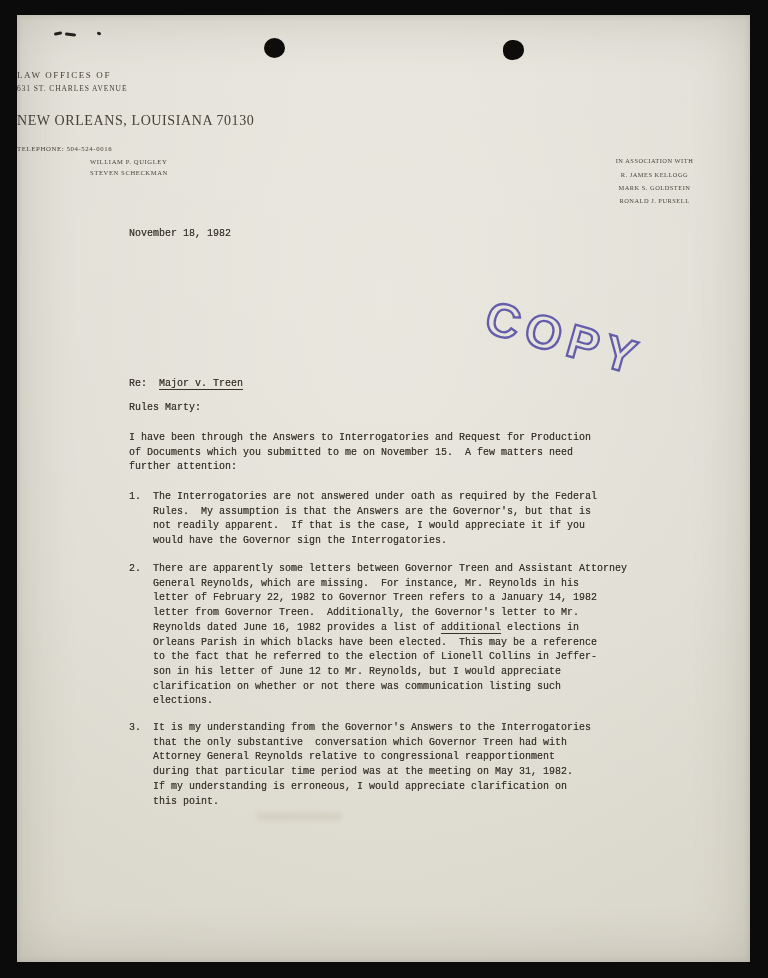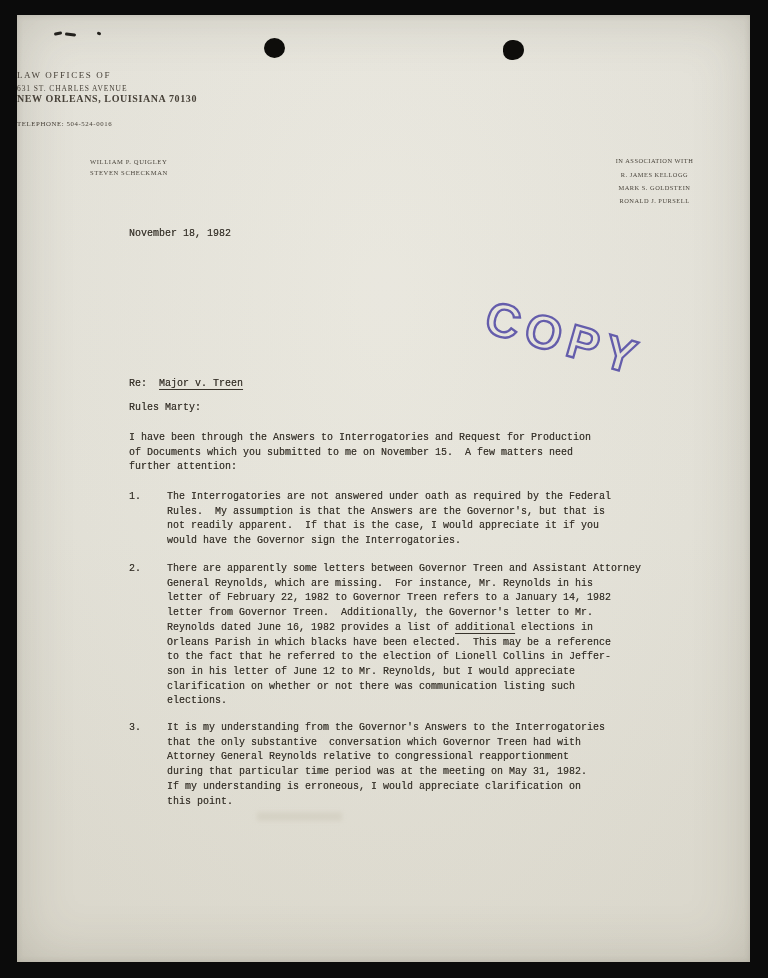--- a/index.html
+++ b/index.html
@@ -37,22 +37,22 @@
     background:#c7c2b1; opacity:.38; filter:blur(2px); }
 
   
   .letterhead {
     position:absolute; left:0; right:0; top:55px; text-align:left;
     color:var(--lh-ink);
     font-family:"Liberation Serif","DejaVu Serif",serif;
   }
   .lh-label  { font-size:9px;  letter-spacing:1.6px; margin-bottom:4px; }
   .lh-firm   { font-size:15px; letter-spacing:2px; margin-bottom:4px; color:#3e3930; }
-  .lh-street { font-size:7.5px; letter-spacing:0.9px; margin-bottom:0; }
-  .lh-city   { font-size:10px; letter-spacing:0.6px; margin-bottom:16px;font-weight:bold; }
+  .lh-street { font-size:7.5px; letter-spacing:0.9px; margin-bottom:20px; }
+  .lh-city   { font-size:14px; letter-spacing:0.6px; margin-bottom:16px; }
   .lh-phone  { font-size:6.8px; letter-spacing:0.6px; }
   .partners {
     position:absolute; left:73px; top:141px;
     font-family:"Liberation Serif","DejaVu Serif",serif;
     font-size:6.6px; letter-spacing:0.6px; line-height:11px;
     color:#4a453c; white-space:pre;
   }
   .associates {
     position:absolute; left:555px; width:165px; top:140px; text-align:center;
     font-family:"Liberation Serif","DejaVu Serif",serif;
@@ -80,21 +80,21 @@
   }
   .b-date       { top:212px; }
   .b-recipient  { top:270px; line-height:15px; }
   .b-re         { top:362px; }
   .b-salutation { top:386px; }
   .b-intro      { top:416px; }
   .b-item1      { top:475px; }
   .b-item2      { top:547px; }
   .b-item3      { top:706px; }
   .item .num { position:absolute; left:0; top:0; }
-  .item .itext { margin-left:38px; }
+  .item .itext { margin-left:24px; }
   .u { text-decoration:underline; text-underline-offset:2.5px;text-align:right; }
 </style>
 </head>
 <body>
 
 <div class="page">
 
   <span class="pen-mark m1"></span>
   <span class="pen-mark m2"></span>
   <span class="pen-mark m3"></span>

